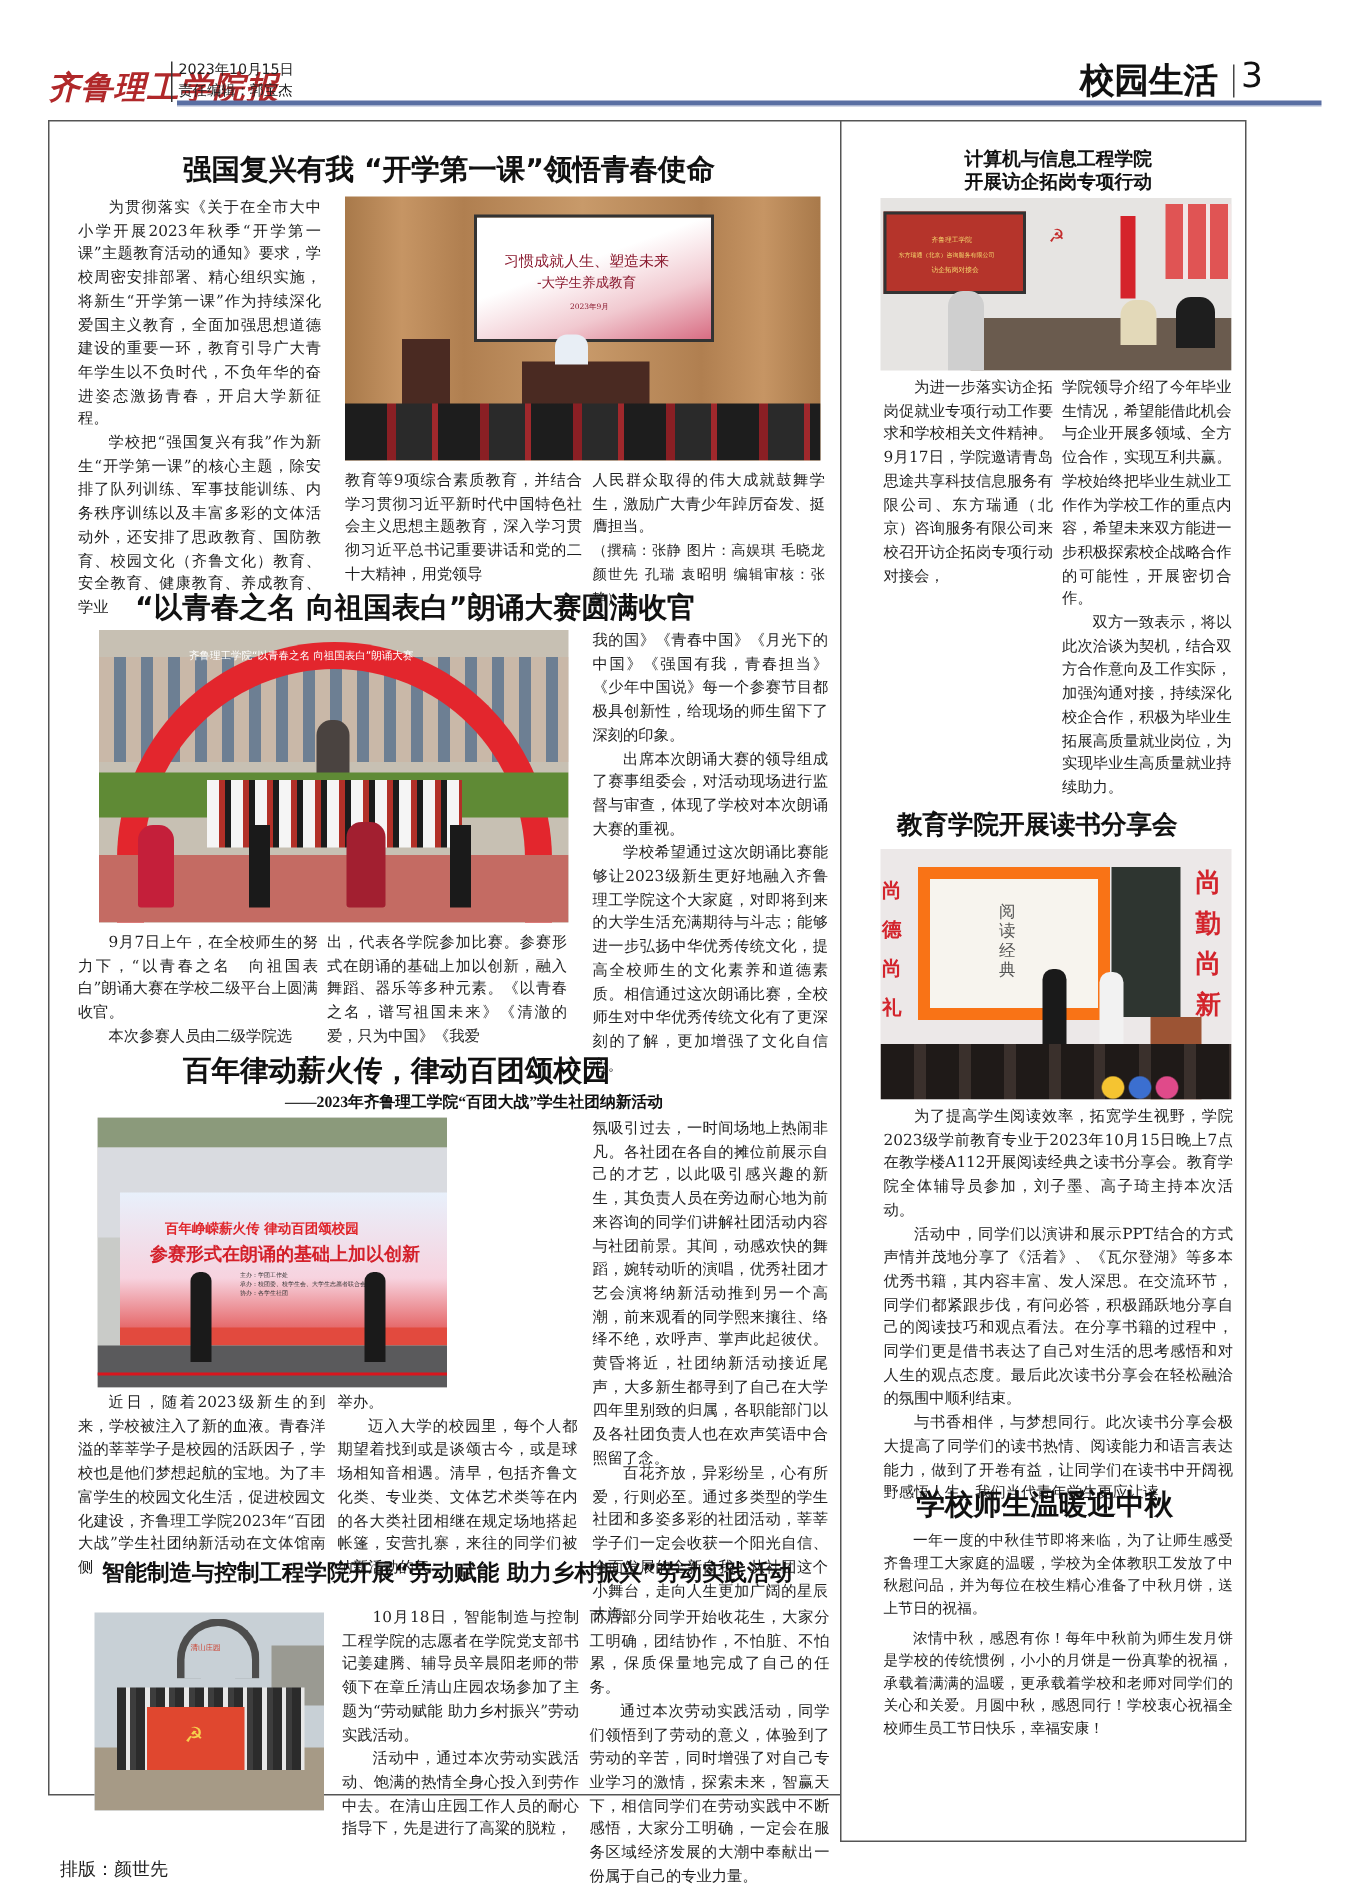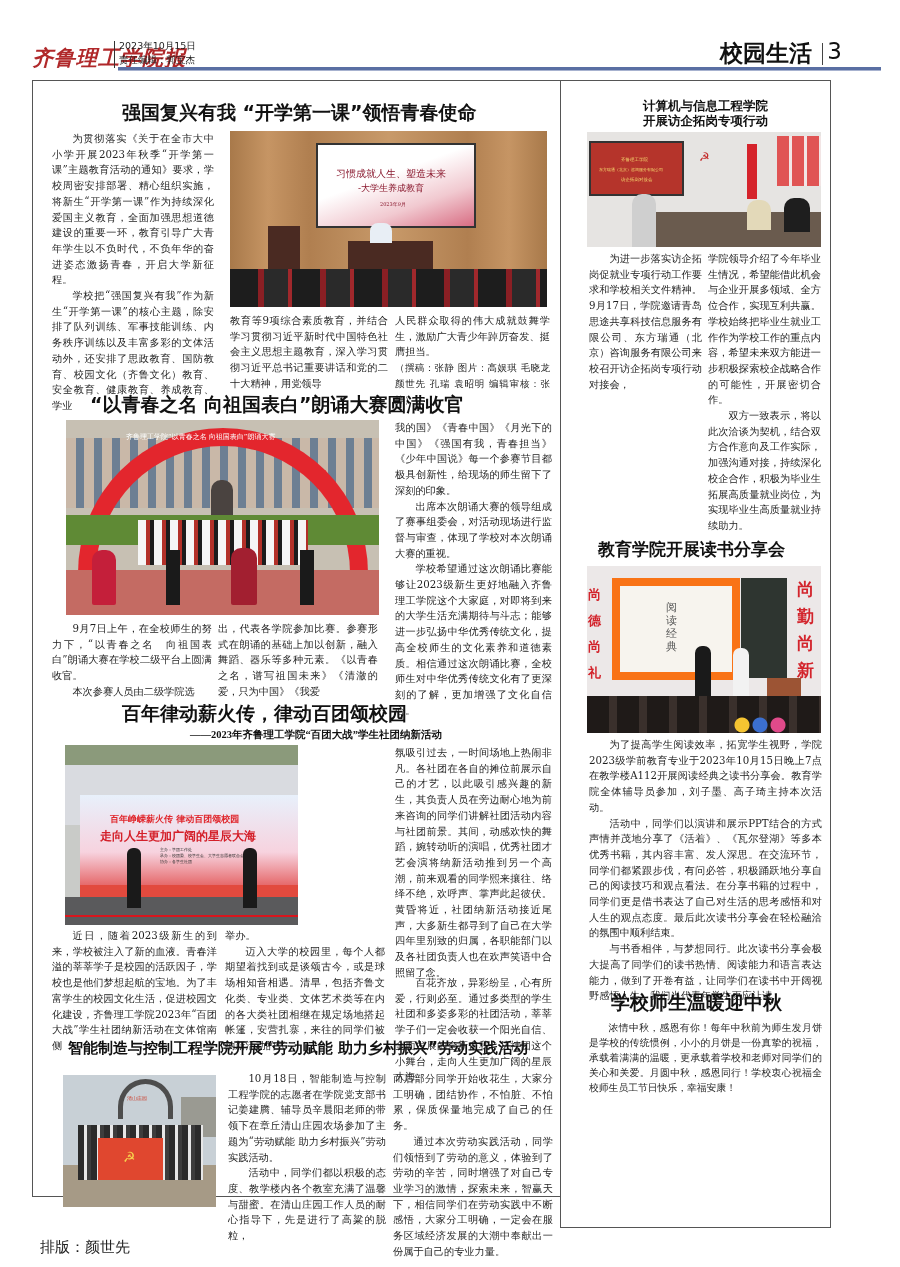--- a/index.html
+++ b/index.html
@@ -24,21 +24,21 @@
 
   .headline { position: absolute; font-family: "DejaVu Sans", sans-serif; font-weight: bold; color: #111; white-space: nowrap; }
   .subhead { position: absolute; font-family: Liberation Serif, serif; font-weight: bold; color: #111; white-space: nowrap; font-size: 12px; }
 
   .txt { position: absolute; font-size: 10.2px; line-height: 15.7px; text-align: justify; color: #1f1f1f; }
   .txt p { text-indent: 2em; }
   .txt p.noind { text-indent: 0; }
 
   .photo { position: absolute; overflow: hidden; }
 
-  .footer-credit { position: absolute; left: 40px; top: 1238px; font-family: "DejaVu Sans", sans-serif; font-size: 15px; color: #222; }
+  .footer-credit { position: absolute; left: 40px; top: 1238px; font-family: "DejaVu Sans", sans-serif; font-size: 12px; color: #222; }
 </style>
 </head>
 <body>
 
 <div class="masthead">
   <div class="mast-logo">齐鲁理工学院报</div>
   <div class="mast-sep"></div>
   <div class="mast-date">2023年10月15日</div>
   <div class="mast-editor">责任编辑：郭宝杰</div>
   <div class="mast-rule"></div>
@@ -108,21 +108,21 @@
 </div>
 
 <div class="headline" style="left:122px; top:701px; font-size:19px;">百年律动薪火传，律动百团颂校园</div>
 <div class="subhead" style="left:190px; top:728px; font-size:10.5px;">——2023年齐鲁理工学院“百团大战”学生社团纳新活动</div>
 
 <div class="photo" style="left:65px; top:745px; width:233px; height:180px; background:#c9cbc8;">
   <div style="position:absolute; left:0; top:0; width:233px; height:20px; background:#8b9a7b;"></div>
   <div style="position:absolute; left:0; top:20px; width:233px; height:60px; background:#d9dbe0;"></div>
   <div style="position:absolute; left:15px; top:50px; width:218px; height:95px; background:linear-gradient(180deg,#e8f0fb 0%,#f7d3df 60%,#e35a5a 100%);">
     <div style="position:absolute; left:30px; top:18px; font-family:'DejaVu Sans',sans-serif; font-weight:bold; font-size:9px; color:#e0262c; white-space:nowrap;">百年峥嵘薪火传 律动百团颂校园</div>
-    <div style="position:absolute; left:20px; top:33px; font-family:'DejaVu Sans',sans-serif; font-weight:bold; font-size:12px; color:#d4202a; white-space:nowrap;">走向人生更加广阔的星辰大海</div>
+    <div style="position:absolute; left:20px; top:33px; font-family:'DejaVu Sans',sans-serif; font-weight:bold; font-size:12px; color:#d4202a; white-space:nowrap;">参赛形式在朗诵的基础上加以创新</div>
     <div style="position:absolute; left:80px; top:52px; font-size:4px; color:#333; white-space:nowrap;">主办：学团工作处</div>
     <div style="position:absolute; left:80px; top:58px; font-size:4px; color:#333; white-space:nowrap;">承办：校团委、校学生会、大学生志愿者联合会</div>
     <div style="position:absolute; left:80px; top:64px; font-size:4px; color:#333; white-space:nowrap;">协办：各学生社团</div>
   </div>
   <div style="position:absolute; left:15px; top:140px; width:218px; height:12px; background:#e24a3e;"></div>
   <div style="position:absolute; left:0; top:152px; width:233px; height:28px; background:#5a5a5c;"></div>
   <div style="position:absolute; left:62px; top:103px; width:14px; height:60px; background:#1a1a1a; border-radius:6px 6px 0 0;"></div>
   <div style="position:absolute; left:178px; top:103px; width:14px; height:60px; background:#1a1a1a; border-radius:6px 6px 0 0;"></div>
   <div style="position:absolute; left:0; top:170px; width:233px; height:2px; background:#d9151d;"></div>
 </div>
@@ -149,21 +149,21 @@
   <div style="position:absolute; left:118px; top:22px; width:35px; height:40px; background:#9a9a92;"></div>
   <div style="position:absolute; left:0; top:90px; width:153px; height:42px; background:#a69a86;"></div>
   <div style="position:absolute; left:15px; top:50px; width:125px; height:55px; background:repeating-linear-gradient(90deg,#2b2b2b 0 6px,#e7e7e7 6px 9px,#3d3d3d 9px 13px);"></div>
   <div style="position:absolute; left:35px; top:63px; width:65px; height:42px; background:#e0472f;">
     <div style="position:absolute; left:25px; top:12px; color:#f6d04d; font-size:14px; line-height:14px;">☭</div>
   </div>
 </div>
 
 <div class="txt" style="left:228px; top:1071px; width:158px;">
   <p>10月18日，智能制造与控制工程学院的志愿者在学院党支部书记姜建腾、辅导员辛晨阳老师的带领下在章丘清山庄园农场参加了主题为“劳动赋能 助力乡村振兴”劳动实践活动。</p>
-  <p>活动中，同学们都以积极的态度、教学楼内各个教室充满了温馨与甜蜜。在清山庄园工作人员的耐心指导下，先是进行了高粱的脱粒，</p>
+  <p>活动中，通过本次劳动实践活动、饱满的热情全身心投入到劳作中去。在清山庄园工作人员的耐心指导下，先是进行了高粱的脱粒，</p>
 </div>
 <div class="txt" style="left:393px; top:1071px; width:160px;">
   <p class="noind">而后部分同学开始收花生，大家分工明确，团结协作，不怕脏、不怕累，保质保量地完成了自己的任务。</p>
   <p>通过本次劳动实践活动，同学们领悟到了劳动的意义，体验到了劳动的辛苦，同时增强了对自己专业学习的激情，探索未来，智赢天下，相信同学们在劳动实践中不断感悟，大家分工明确，一定会在服务区域经济发展的大潮中奉献出一份属于自己的专业力量。</p>
 </div>
 
 <div class="headline" style="left:618px; top:98px; font-size:12.5px; line-height:15px; text-align:center; width:175px;">
   <div>计算机与信息工程学院</div>
   <div>开展访企拓岗专项行动</div>
 </div>
@@ -219,16 +219,17 @@
 
 <div class="txt" style="left:589px; top:737px; width:233px;">
   <p>为了提高学生阅读效率，拓宽学生视野，学院2023级学前教育专业于2023年10月15日晚上7点在教学楼A112开展阅读经典之读书分享会。教育学院全体辅导员参加，刘子墨、高子琦主持本次活动。</p>
   <p>活动中，同学们以演讲和展示PPT结合的方式声情并茂地分享了《活着》、《瓦尔登湖》等多本优秀书籍，其内容丰富、发人深思。在交流环节，同学们都紧跟步伐，有问必答，积极踊跃地分享自己的阅读技巧和观点看法。在分享书籍的过程中，同学们更是借书表达了自己对生活的思考感悟和对人生的观点态度。最后此次读书分享会在轻松融洽的氛围中顺利结束。</p>
   <p>与书香相伴，与梦想同行。此次读书分享会极大提高了同学们的读书热情、阅读能力和语言表达能力，做到了开卷有益，让同学们在读书中开阔视野感悟人生。我们当代青年学生更应让读</p>
 </div>
 
 <div class="headline" style="left:611px; top:990px; font-size:19px;">学校师生温暖迎中秋</div>
 
 <div class="txt" style="left:589px; top:1020px; width:233px; font-size:9.8px; line-height:15px;">
+  <p style="margin-bottom:5px;">一年一度的中秋佳节即将来临，为了让师生感受齐鲁理工大家庭的温暖，学校为全体教职工发放了中秋慰问品，并为每位在校生精心准备了中秋月饼，送上节日的祝福。</p>
   <p>浓情中秋，感恩有你！每年中秋前为师生发月饼是学校的传统惯例，小小的月饼是一份真挚的祝福，承载着满满的温暖，更承载着学校和老师对同学们的关心和关爱。月圆中秋，感恩同行！学校衷心祝福全校师生员工节日快乐，幸福安康！</p>
 </div>
 
 <div class="footer-credit">排版：颜世先</div>
 
 </body></html>

